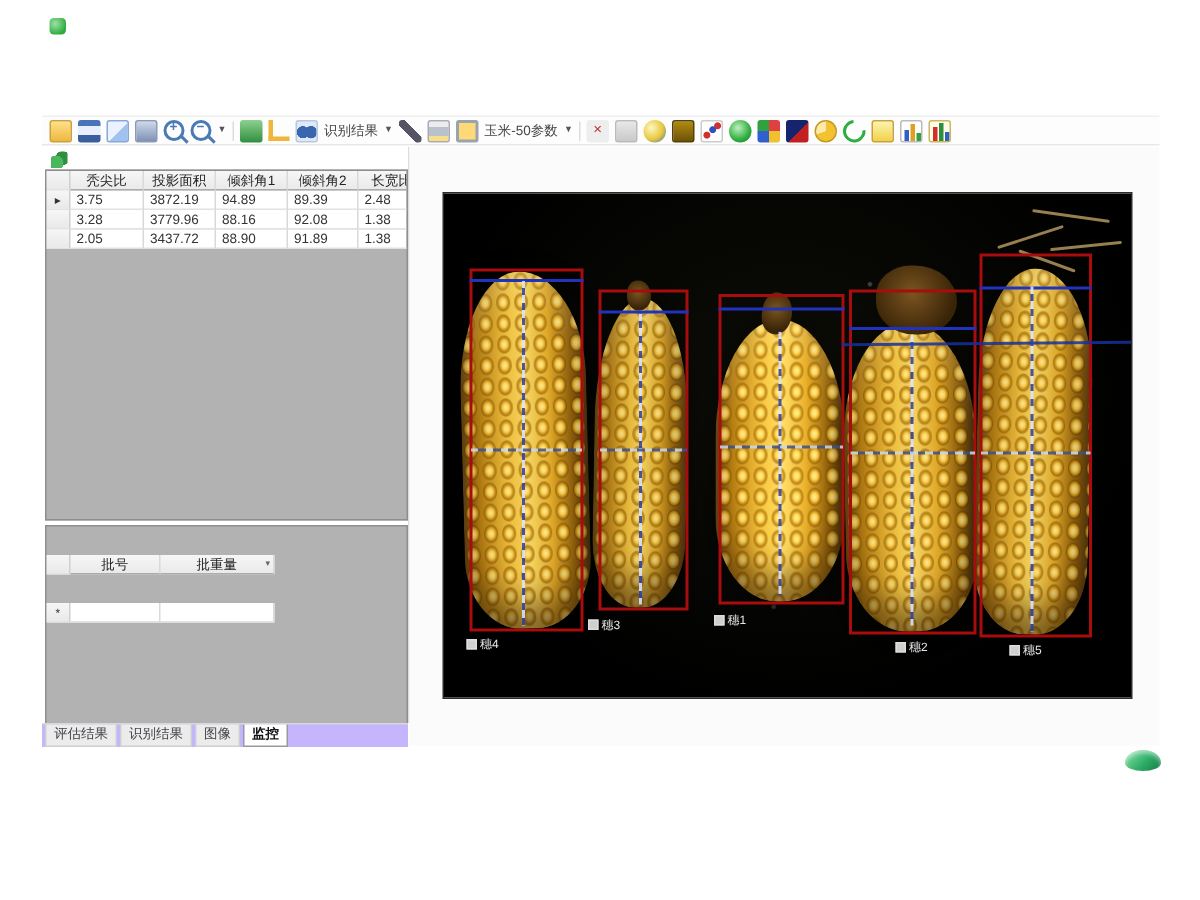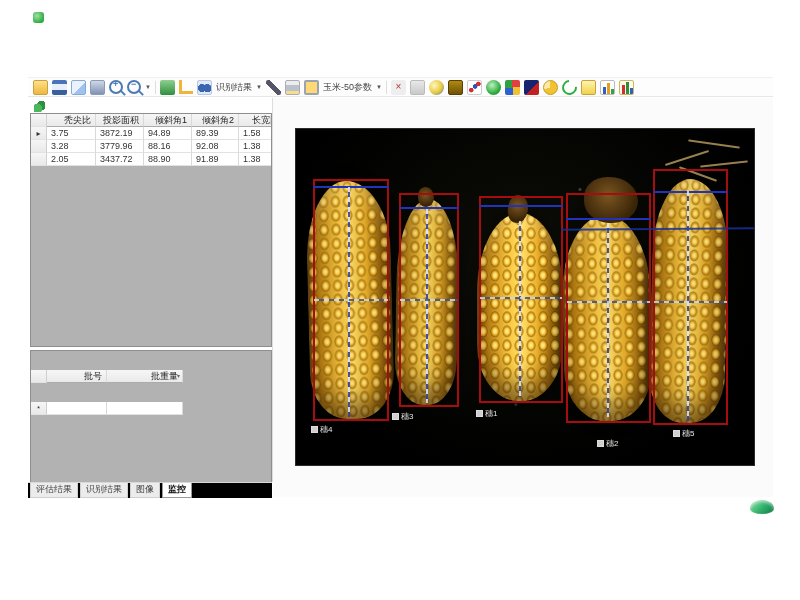--- a/index.html
+++ b/index.html
@@ -59,30 +59,30 @@
   .sprout{position:absolute;left:6px;top:93px;width:11px;height:11px;
           background:radial-gradient(circle at 30% 70%,#49b85a 45%,transparent 47%),
                      radial-gradient(circle at 70% 40%,#2f8f3f 45%,transparent 47%),#fff;}
   .grid{position:absolute;background:#b2b2b2;border:1px solid #8e8e8e;overflow:hidden;}
   .grid1{left:2px;top:105px;width:240px;height:232px;}
   .grid2{left:2px;top:342px;width:240px;height:132px;}
   .grow{display:flex;height:13px;line-height:13px;background:#fff;white-space:nowrap;}
   .grow.hdr{background:linear-gradient(180deg,#f6f6f6,#e9e9e9);}
   .gcell{box-sizing:border-box;border-right:1px solid #d9d9d9;border-bottom:1px solid #e2e2e2;
          font-size:9px;color:#333;padding:0 4px;overflow:hidden;flex:0 0 auto;}
-  .grow.hdr .gcell{border-bottom:1px solid #ababab;color:#222;text-align:right;}
+  .grow.hdr .gcell{border-bottom:1px solid #ababab;color:#222;text-align:center;}
   .gsel{width:16px;flex:0 0 16px;box-sizing:border-box;border-right:1px solid #cfcfcf;border-bottom:1px solid #e2e2e2;
         background:linear-gradient(180deg,#f6f6f6,#e9e9e9);font-size:8px;color:#333;text-align:center;line-height:13px;}
   .c1{width:49px;} .c2{width:48px;} .c3{width:48px;} .c4{width:47px;} .c5{width:45px;}
   .g2c1{width:60px;} .g2c2{width:76px;position:relative;}
   .g2row{width:152px;margin-top:19px;}
   .sorticon{position:absolute;right:2px;top:0;font-size:6px;color:#666;}
 
   .tabs{position:absolute;left:0;top:474px;width:244px;height:16px;display:flex;gap:2px;
-        background:#000000;border-top:1px solid #d8d8d8;padding-left:2px;box-sizing:border-box;}
+        background:#c4b5fd;border-top:1px solid #d8d8d8;padding-left:2px;box-sizing:border-box;}
   .tab{font-size:9px;color:#444;padding:1px 5px;background:#ececec;border:1px solid #cfcfcf;border-top:none;
        line-height:11px;white-space:nowrap;}
   .tab.active{background:#fff;color:#111;border-color:#9a9a9a;font-weight:bold;}
 
   .vsep{position:absolute;left:244px;top:90px;width:1px;height:384px;background:#dcdcdc;}
 
   
   .rightpanel{position:absolute;left:245px;top:90px;width:500px;height:399px;background:#fbfbfb;}
   .imagebox{position:absolute;left:22px;top:30px;width:458px;height:336px;
             background:radial-gradient(circle at 62% 18%,rgba(130,130,110,.45) 1px,transparent 2px),
@@ -172,21 +172,21 @@
       <span class="gcell c3">倾斜角1</span>
       <span class="gcell c4">倾斜角2</span>
       <span class="gcell c5">长宽比</span>
     </div>
     <div class="grow">
       <span class="gsel">▸</span>
       <span class="gcell c1">3.75</span>
       <span class="gcell c2">3872.19</span>
       <span class="gcell c3">94.89</span>
       <span class="gcell c4">89.39</span>
-      <span class="gcell c5">1.58</span>
+      <span class="gcell c5">2.48</span>
     </div>
     <div class="grow">
       <span class="gsel"></span>
       <span class="gcell c1">3.28</span>
       <span class="gcell c2">3779.96</span>
       <span class="gcell c3">88.16</span>
       <span class="gcell c4">92.08</span>
       <span class="gcell c5">1.38</span>
     </div>
     <div class="grow">
@@ -261,20 +261,20 @@
       <div class="vdash" style="left:391px;top:62px;height:230px;"></div>
       <div class="mdash" style="left:18px;top:170px;width:74px;"></div>
       <div class="mdash" style="left:104px;top:170px;width:58px;"></div>
       <div class="mdash" style="left:184px;top:168px;width:82px;"></div>
       <div class="mdash" style="left:271px;top:172px;width:83px;"></div>
       <div class="mdash" style="left:358px;top:172px;width:73px;"></div>
 
       <div class="earlabel" style="left:15px;top:296px;">穗4</div>
       <div class="earlabel" style="left:96px;top:283px;">穗3</div>
       <div class="earlabel" style="left:180px;top:280px;">穗1</div>
-      <div class="earlabel" style="left:278px;top:310px;padding-left:23px;">穗2</div>
+      <div class="earlabel" style="left:278px;top:298px;padding-left:23px;">穗2</div>
       <div class="earlabel" style="left:377px;top:300px;">穗5</div>
     </div>
   </div>
 
 
   <div class="brandlogo"></div>
 </div>
 
 </body></html>

